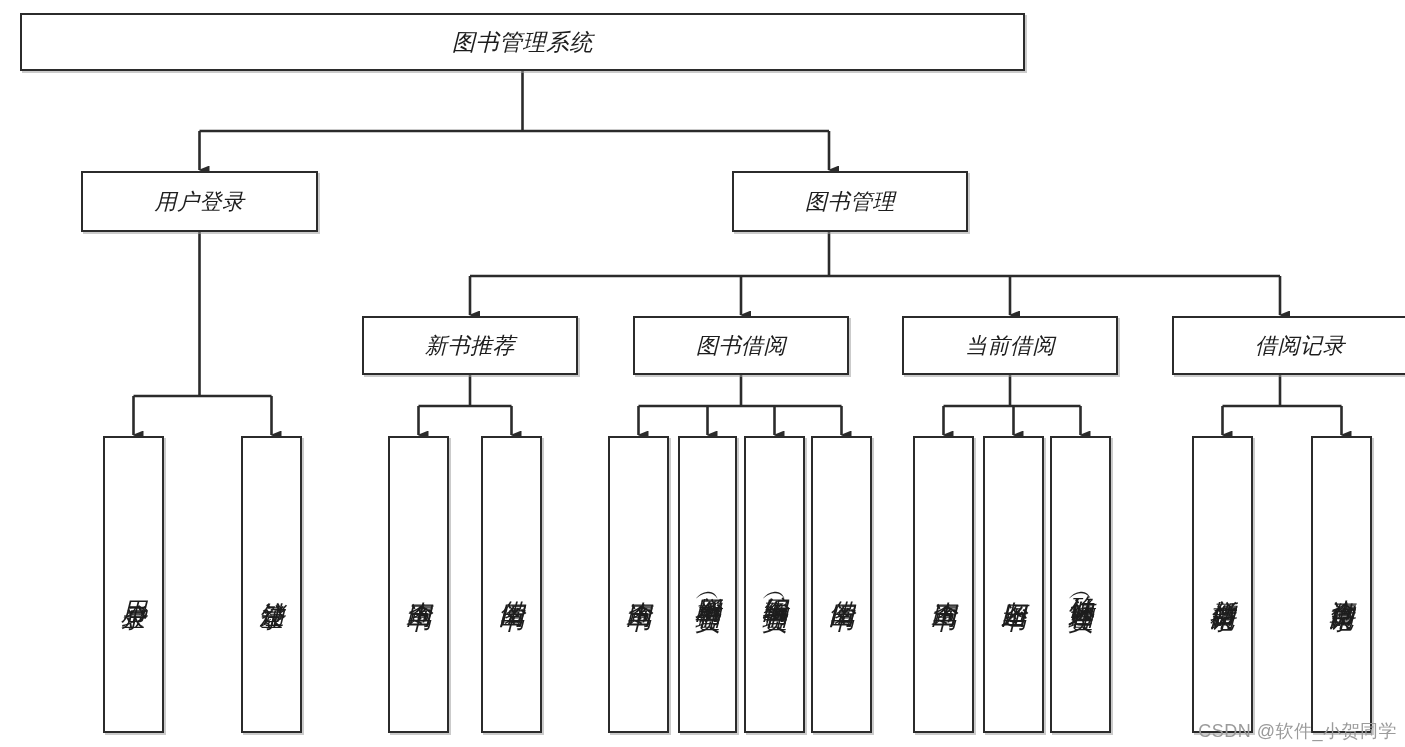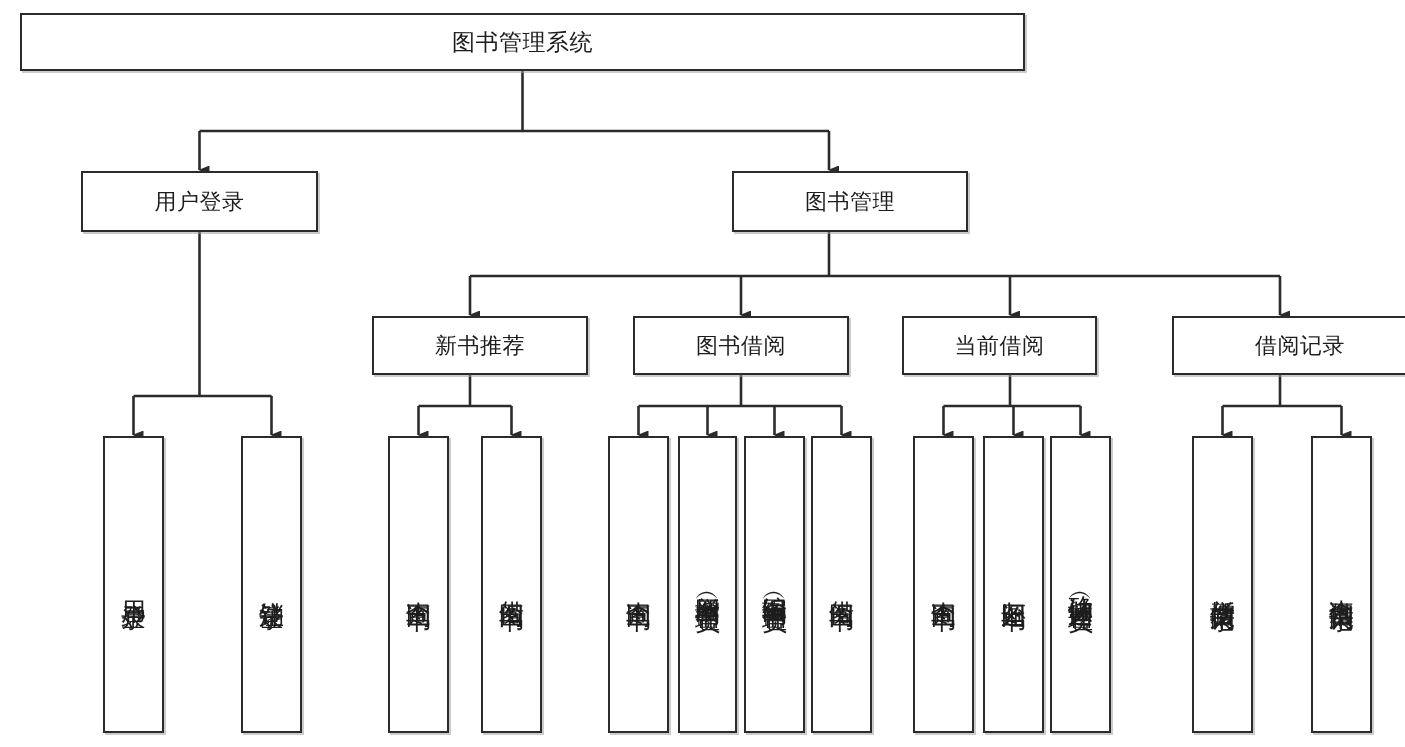--- a/index.html
+++ b/index.html
@@ -31,20 +31,21 @@
     background: #ffffff;
     display: flex;
     align-items: center;
     justify-content: center;
     box-shadow: 2px 2px 0px rgba(160,160,160,0.55);
   }
   .node-label {
     color: #1d1d1d;
     line-height: 1.15;
     white-space: nowrap;
+    font-style: italic;
   }
   .node-h .node-label {
     font-size: 22px;
     letter-spacing: 0.5px;
   }
   .node-root .node-label {
     font-size: 23px;
   }
   .node-v {
     align-items: center;
@@ -120,27 +121,27 @@
   <div id="nodes">
       <div class="node-box node-h node-root" style="left: 20px; top: 13px; width: 1005px; height: 58px;">
         <span class="node-label">图书管理系统</span>
       </div>
       <div class="node-box node-h" style="left: 81px; top: 171px; width: 237px; height: 61px;">
         <span class="node-label">用户登录</span>
       </div>
       <div class="node-box node-h" style="left: 711px; top: 171px; width: 236px; height: 61px; margin-left: 21px;">
         <span class="node-label">图书管理</span>
       </div>
-      <div class="node-box node-h" style="left: 372px; top: 316px; width: 216px; height: 59px;">
+      <div class="node-box node-h" style="left: 362px; top: 316px; width: 216px; height: 59px;">
         <span class="node-label">新书推荐</span>
       </div>
       <div class="node-box node-h" style="left: 633px; top: 316px; width: 216px; height: 59px;">
         <span class="node-label">图书借阅</span>
       </div>
-      <div class="node-box node-h" style="left: 902px; top: 316px; width: 195px; height: 59px;">
+      <div class="node-box node-h" style="left: 902px; top: 316px; width: 216px; height: 59px;">
         <span class="node-label">当前借阅</span>
       </div>
       <div class="node-box node-h" style="left: 1172px; top: 316px; width: 256px; height: 59px;">
         <span class="node-label">借阅记录</span>
       </div>
       <div class="node-box node-v" style="left: 103px; top: 436px; width: 61px; height: 297px;">
         <span class="node-label">用户登录</span>
       </div>
       <div class="node-box node-v" style="left: 241px; top: 436px; width: 61px; height: 297px;">
         <span class="node-label">注销登录</span>
@@ -173,13 +174,14 @@
         <span class="node-label">确认归还（管理员）</span>
       </div>
       <div class="node-box node-v" style="left: 1192px; top: 436px; width: 61px; height: 297px;">
         <span class="node-label">新增借阅记录</span>
       </div>
       <div class="node-box node-v" style="left: 1311px; top: 436px; width: 61px; height: 297px;">
         <span class="node-label">查询借阅记录</span>
       </div>
     </div>
 
+  <div class="watermark">CSDN @软件_小贺同学</div>
 </div>
 
 </body></html>

